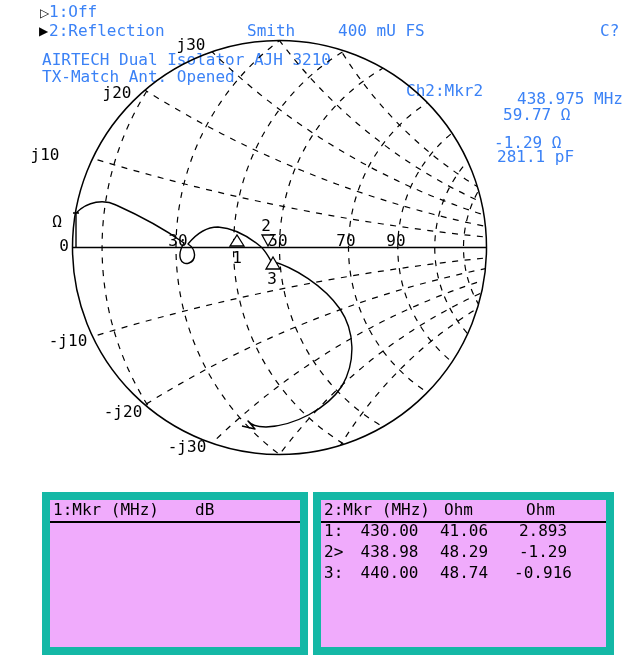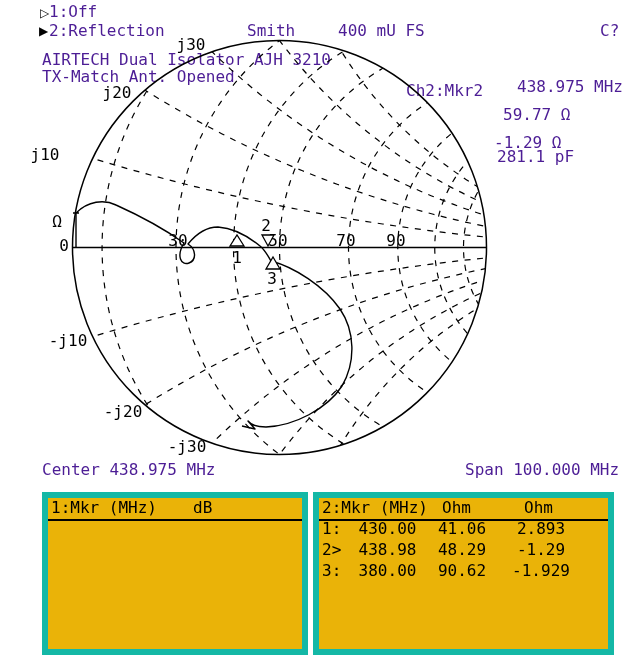--- a/index.html
+++ b/index.html
@@ -1,21 +1,21 @@
 <!DOCTYPE html>
 <html><head>
 <meta charset="utf-8">
 <style>
   html,body{margin:0;padding:0;background:#fff;}
   #screen{position:relative;width:640px;height:659px;background:#fff;color:#000;overflow:hidden;
           font-family:"DejaVu Sans Mono",monospace;}
-  .t{position:absolute;font:16px/14px "DejaVu Sans Mono",monospace;white-space:pre;color:#4c1d95;}
+  .t{position:absolute;font:16px/14px "DejaVu Sans Mono",monospace;white-space:pre;color:#3b82f6;}
   .tri{position:absolute;font:12px/12px "DejaVu Sans",sans-serif;color:#000;}
   #chart-svg{position:absolute;left:0;top:0;}
-  .box{position:absolute;border:6px solid #14b8a6;box-sizing:border-box;background:#eab308;}
+  .box{position:absolute;border:8px solid #14b8a6;box-sizing:border-box;background:#f0abfc;}
   .hdr{position:absolute;left:0;top:0;right:0;height:21px;border-bottom:2px solid #000;}
   .cell{position:absolute;font:16px/14px "DejaVu Sans Mono",monospace;white-space:pre;color:#000;}
   .num{text-align:center;}
 </style>
 </head>
 <body>
 
 <div id="screen">
 
   <span class="tri" style="left:40px;top:7px">▷</span>
@@ -24,21 +24,21 @@
   <span class="tri" style="left:39px;top:25px">▶</span>
   <span class="t" style="left:49px;top:24px">2:Reflection</span>
   <span class="t" style="left:247px;top:24px">Smith</span>
   <span class="t" style="left:338px;top:24px">400 mU FS</span>
   <span class="t" style="left:600px;top:24px">C?</span>
 
   <span class="t" style="left:42px;top:53px">AIRTECH Dual Isolator AJH 3210</span>
   <span class="t" style="left:42px;top:70px">TX-Match Ant. Opened</span>
 
   <span class="t" style="left:406px;top:84px">Ch2:Mkr2</span>
-  <span class="t" style="left:517px;top:80px">438.975 MHz</span>
+  <span class="t" style="left:517px;top:92px">438.975 MHz</span>
   <span class="t" style="left:503px;top:108px">59.77 Ω</span>
   <span class="t" style="left:494px;top:136px">-1.29 Ω</span>
   <span class="t" style="left:497px;top:150px">281.1 pF</span>
 
   <svg id="chart-svg" width="640" height="659">
       <defs>
         <clipPath id="cclip">
           <circle cx="279.5" cy="247.5" r="207"></circle>
         </clipPath>
       </defs>
@@ -86,22 +86,20 @@
       <text x="123" y="417" text-anchor="middle" font-family="DejaVu Sans Mono, monospace" font-size="16" fill="#000000">-j20</text>
       <text x="187" y="452" text-anchor="middle" font-family="DejaVu Sans Mono, monospace" font-size="16" fill="#000000">-j30</text>
       <polygon points="230,246 244,246 237,235" fill="#ffffff" stroke="#000000" stroke-width="1.3"></polygon>
       <text x="237" y="263" text-anchor="middle" font-family="DejaVu Sans Mono, monospace" font-size="16" fill="#000000">1</text>
       <polygon points="262,235 274,235 268,246" fill="#ffffff" stroke="#000000" stroke-width="1.3"></polygon>
       <text x="266" y="231" text-anchor="middle" font-family="DejaVu Sans Mono, monospace" font-size="16" fill="#000000">2</text>
       <polygon points="266,269 280,269 273,257" fill="#ffffff" stroke="#000000" stroke-width="1.3"></polygon>
       <text x="272" y="284" text-anchor="middle" font-family="DejaVu Sans Mono, monospace" font-size="16" fill="#000000">3</text>
     </svg>
 
-  <span class="t" style="left:42px;top:463px">Center 438.975 MHz</span>
-  <span class="t" style="left:465px;top:463px">Span 100.000 MHz</span>
 
   <div class="box" style="left:42px;top:492px;width:266px;height:163px">
     <div class="hdr">
       <span class="cell" style="left:3px;top:3px">1:Mkr (MHz)</span>
       <span class="cell" style="left:145px;top:3px">dB</span>
     </div>
   </div>
 
   <div class="box" style="left:313px;top:492px;width:301px;height:163px">
     <div class="hdr">
@@ -116,19 +114,19 @@
       <span class="cell num" style="left:186px;top:24px;width:72px">2.893</span>
     </div>
     <div>
       <span class="cell" style="left:3px;top:45px;width:30px">2&gt;</span>
       <span class="cell num" style="left:36px;top:45px;width:65px">438.98</span>
       <span class="cell num" style="left:106px;top:45px;width:74px">48.29</span>
       <span class="cell num" style="left:186px;top:45px;width:72px">-1.29</span>
     </div>
     <div>
       <span class="cell" style="left:3px;top:66px;width:30px">3:</span>
-      <span class="cell num" style="left:36px;top:66px;width:65px">380.00</span>
-      <span class="cell num" style="left:106px;top:66px;width:74px">90.62</span>
-      <span class="cell num" style="left:186px;top:66px;width:72px">-1.929</span>
+      <span class="cell num" style="left:36px;top:66px;width:65px">440.00</span>
+      <span class="cell num" style="left:106px;top:66px;width:74px">48.74</span>
+      <span class="cell num" style="left:186px;top:66px;width:72px">-0.916</span>
     </div>
   </div>
 
 </div>
 
 </body></html>

